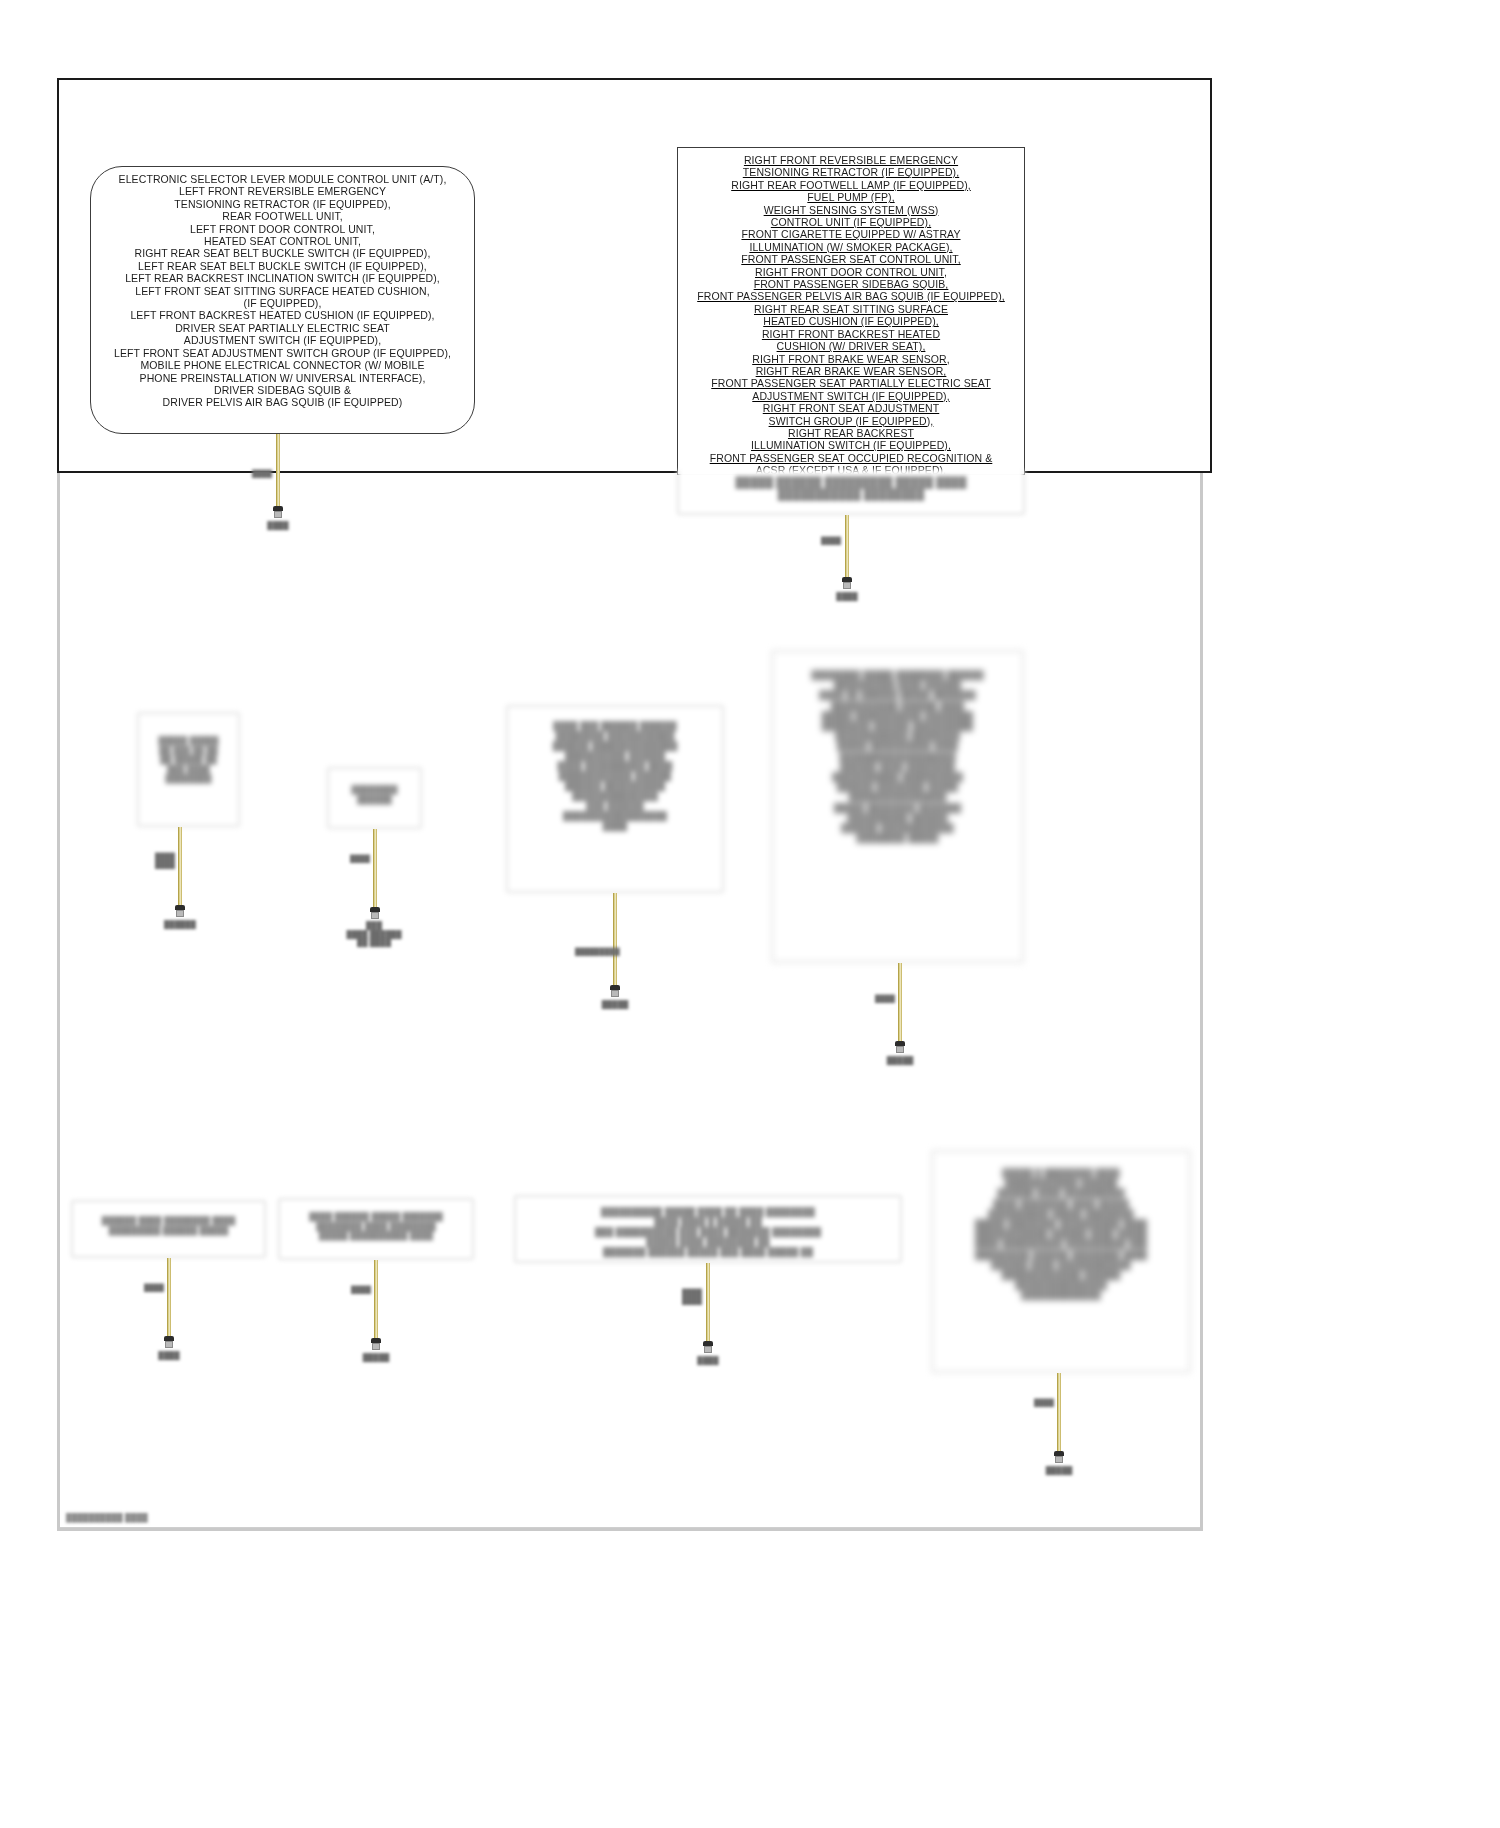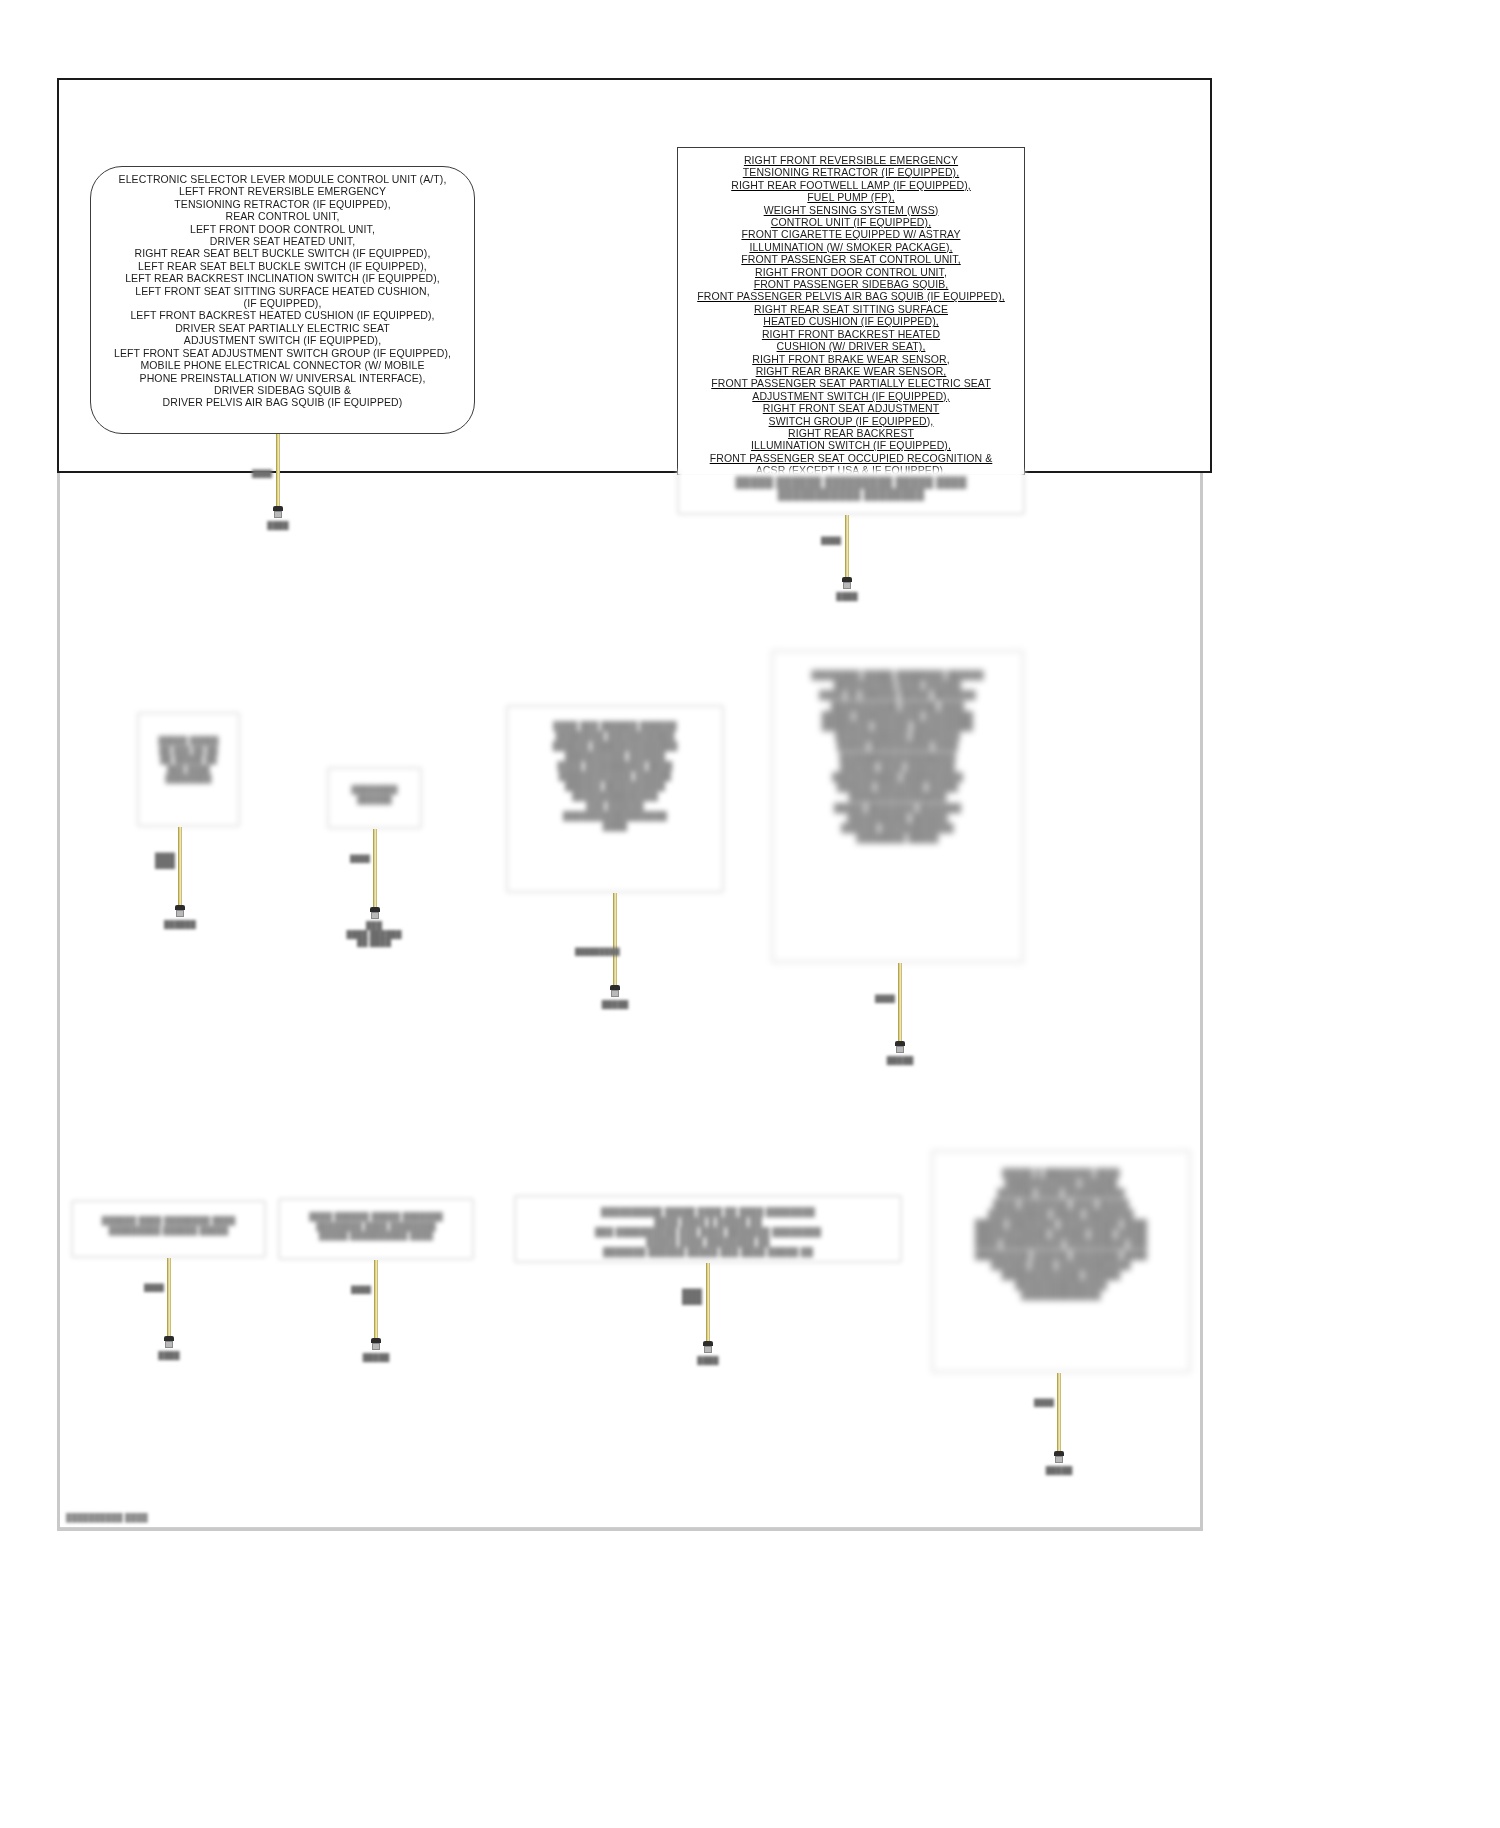--- a/index.html
+++ b/index.html
@@ -52,23 +52,23 @@
 <div id="page-frame-shadow"></div>
 <div id="page-frame"></div>
 <div id="sheet"></div>
 <div id="sheet-top-rule"></div>
 
 <div class="nodebox sharp" id="box-left-top" style="left:90px;top:166px;width:385px;height:268px;border-radius:32px;">
   <div class="lines">
       <div>ELECTRONIC SELECTOR LEVER MODULE CONTROL UNIT (A/T),</div>
       <div>LEFT FRONT REVERSIBLE EMERGENCY</div>
       <div>TENSIONING RETRACTOR (IF EQUIPPED),</div>
-      <div>REAR CONTROL UNIT,</div>
+      <div>REAR FOOTWELL UNIT,</div>
       <div>LEFT FRONT DOOR CONTROL UNIT,</div>
-      <div>DRIVER SEAT HEATED UNIT,</div>
+      <div>HEATED SEAT CONTROL UNIT,</div>
       <div>RIGHT REAR SEAT BELT BUCKLE SWITCH (IF EQUIPPED),</div>
       <div>LEFT REAR SEAT BELT BUCKLE SWITCH (IF EQUIPPED),</div>
       <div>LEFT REAR BACKREST INCLINATION SWITCH (IF EQUIPPED),</div>
       <div>LEFT FRONT SEAT SITTING SURFACE HEATED CUSHION,</div>
       <div>(IF EQUIPPED),</div>
       <div>LEFT FRONT BACKREST HEATED CUSHION (IF EQUIPPED),</div>
       <div>DRIVER SEAT PARTIALLY ELECTRIC SEAT</div>
       <div>ADJUSTMENT SWITCH (IF EQUIPPED),</div>
       <div>LEFT FRONT SEAT ADJUSTMENT SWITCH GROUP (IF EQUIPPED),</div>
       <div>MOBILE PHONE ELECTRICAL CONNECTOR (W/ MOBILE</div>

